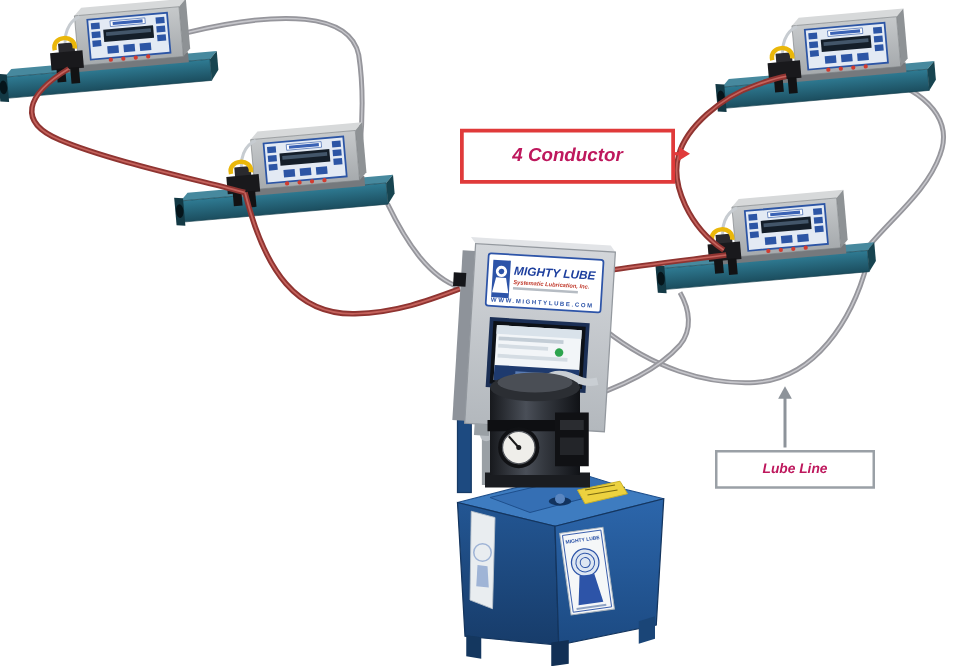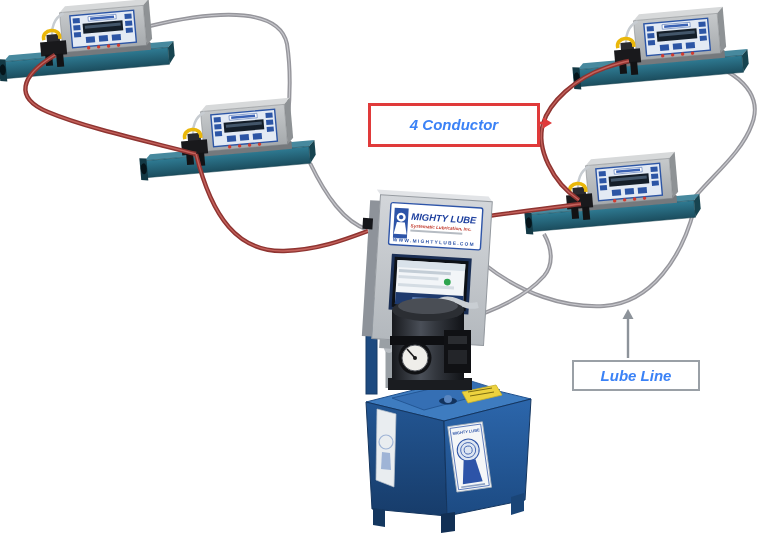--- a/index.html
+++ b/index.html
@@ -4,30 +4,30 @@
 <style>
   html,body{margin:0;padding:0;background:#ffffff;}
   #stage{
     position:relative;width:768px;height:533px;background:#ffffff;overflow:hidden;
     font-family:"Liberation Sans",sans-serif;
   }
   #diagram-svg{position:absolute;left:0;top:0;}
   .callout{
     position:absolute;background:#ffffff;display:flex;flex-direction:column;
     align-items:center;justify-content:center;text-align:center;
-    font-weight:bold;font-style:italic;color:#3b82f6;line-height:1.2;
+    font-weight:bold;font-style:italic;color:#be185d;line-height:1.2;
     font-family:"Liberation Sans",sans-serif;
   }
   #cable-callout{
     left:368px;top:103px;width:166px;height:38px;
     border:3px solid #e03a3a;font-size:15px;
   }
   #lube-callout{
     left:572px;top:360px;width:124px;height:27px;
-    border:2px solid #9aa0a6;font-size:15px;
+    border:2px solid #9aa0a6;font-size:11px;
   }
 </style>
 </head>
 <body>
 
 <div id="stage">
 
 <svg id="diagram-svg" width="768" height="533" viewBox="0 0 768 533">
   <defs>
     <linearGradient id="railG" x1="0" y1="0" x2="0" y2="1">

